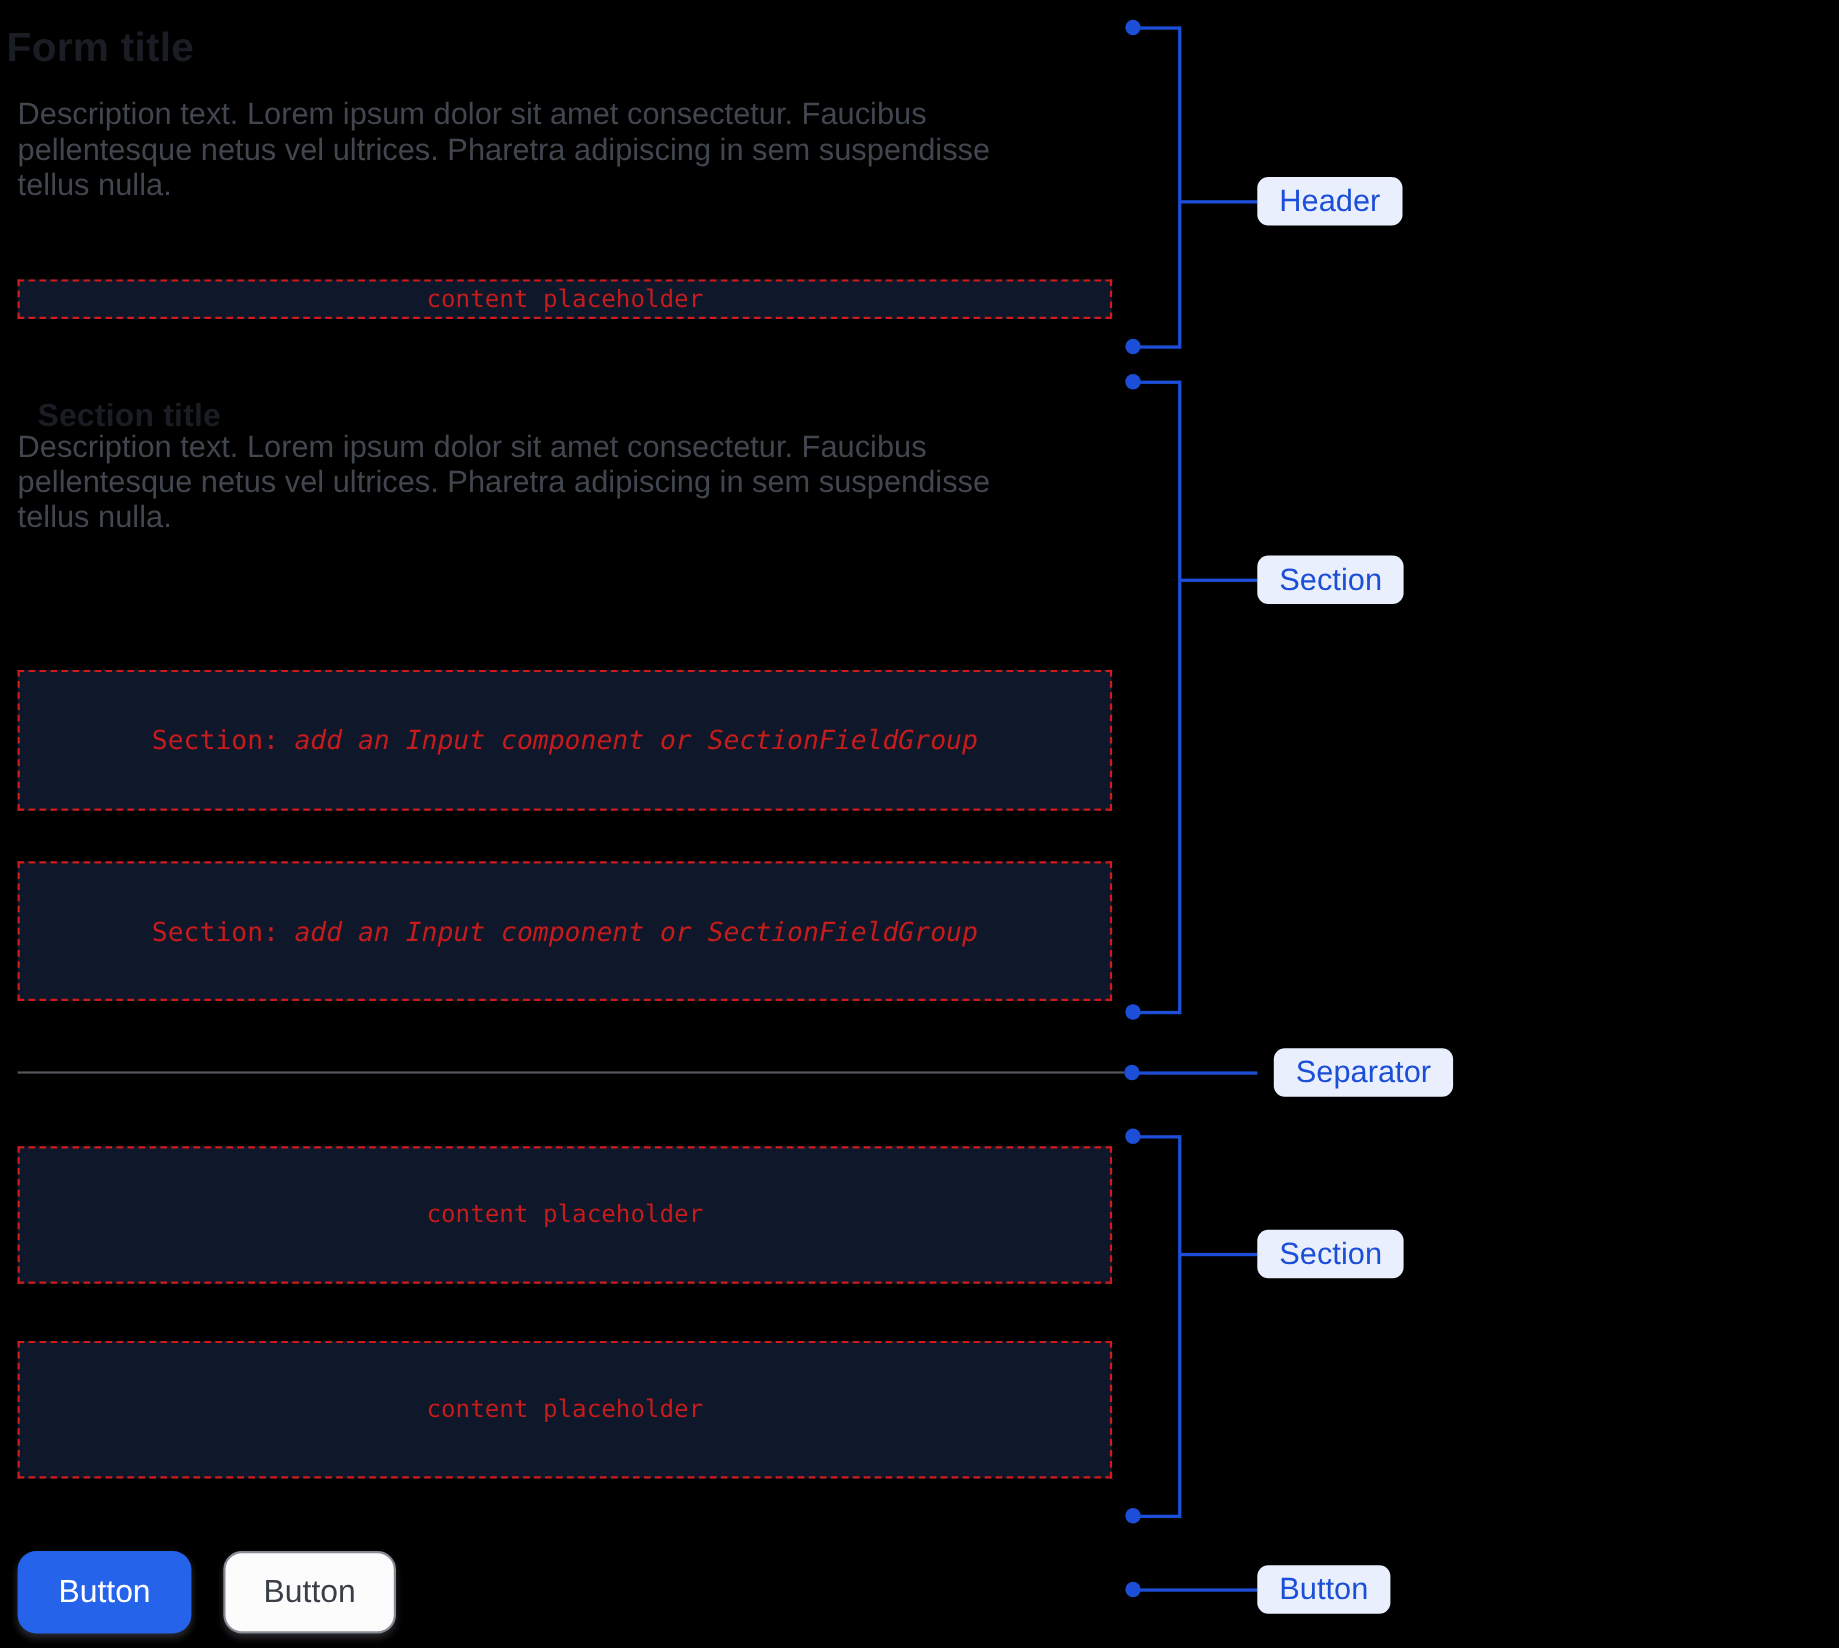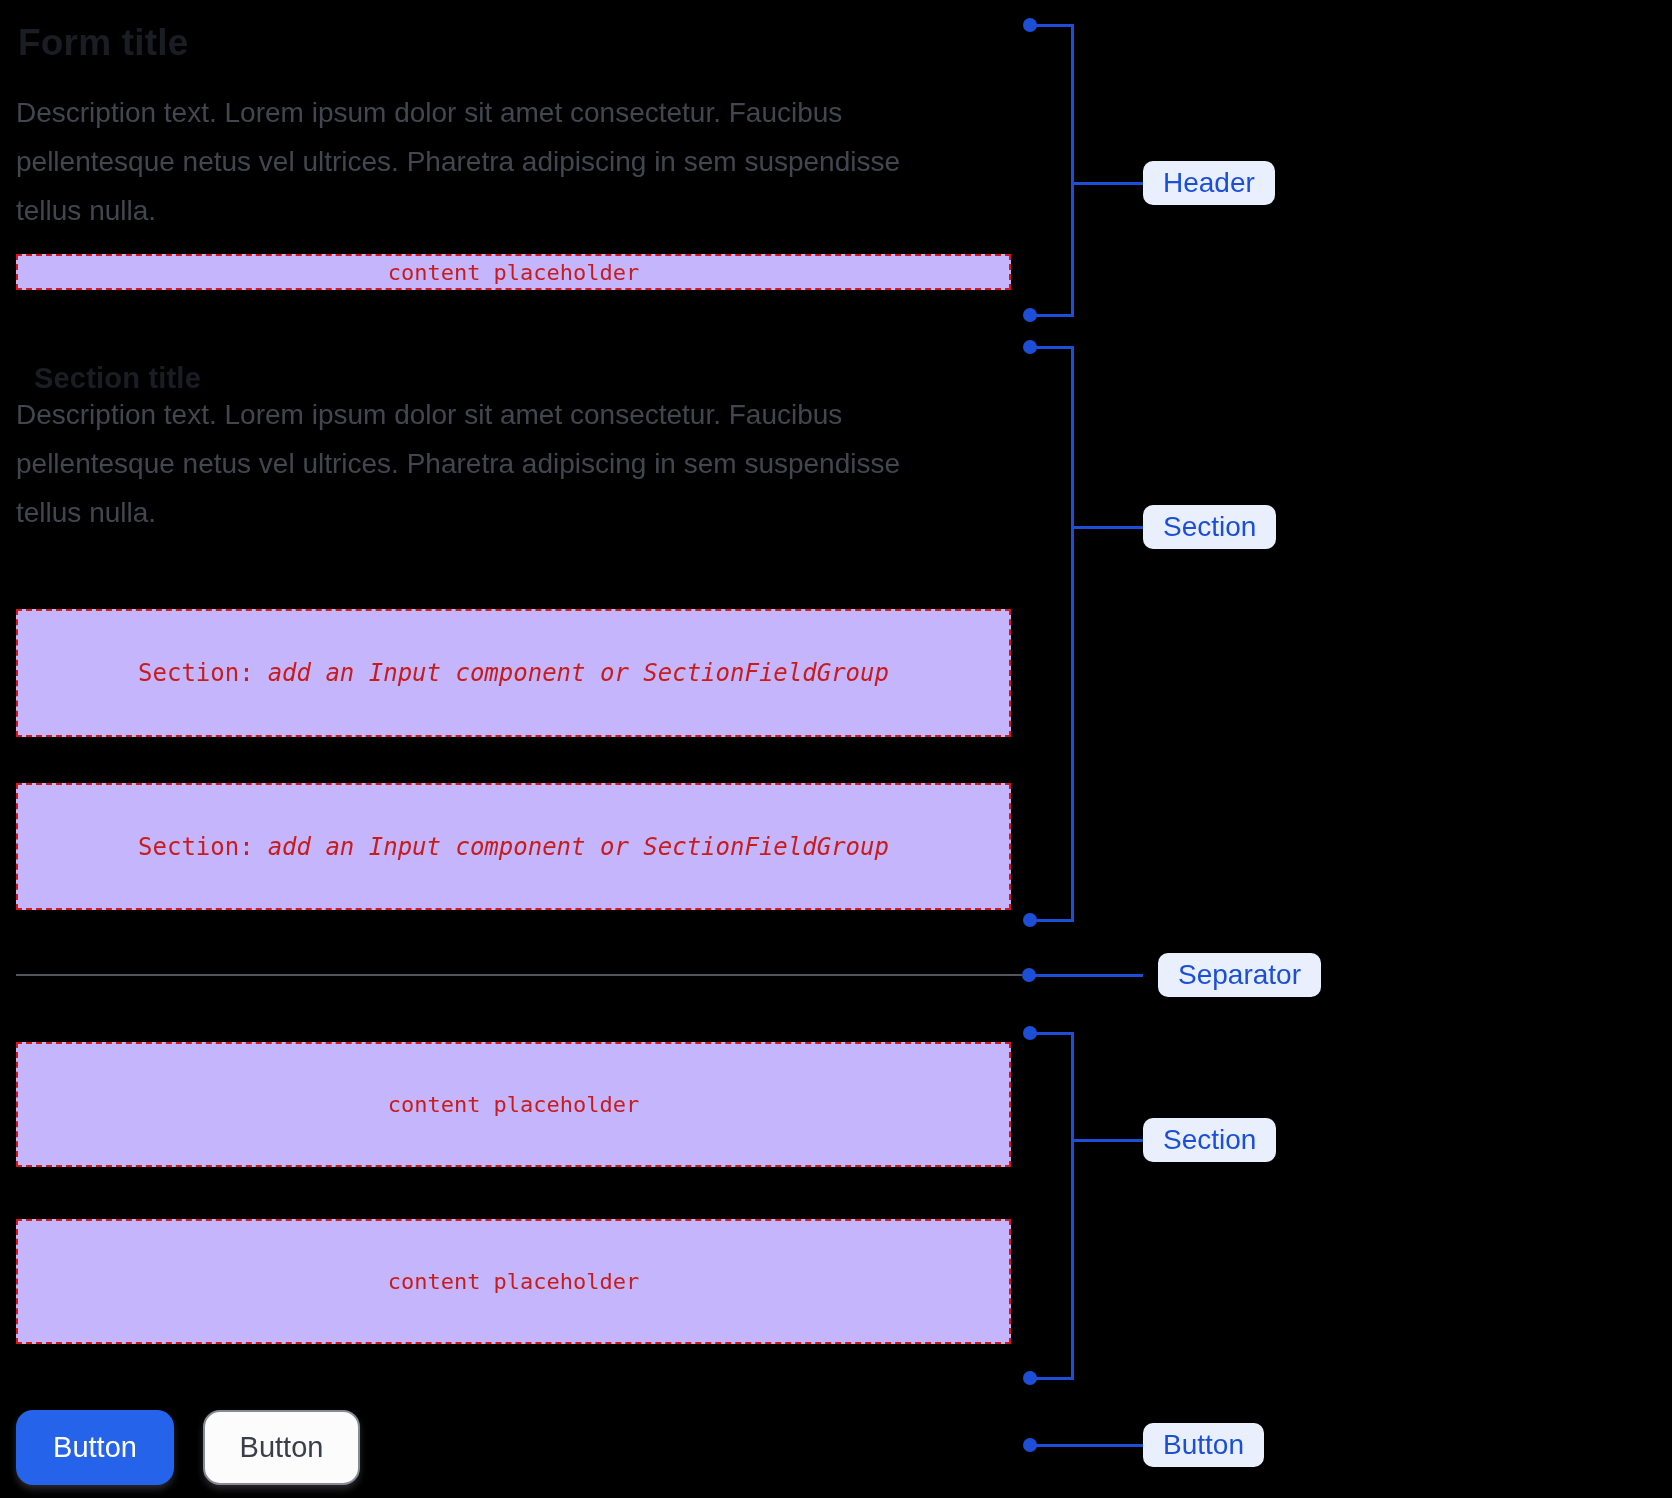--- a/index.html
+++ b/index.html
@@ -2,35 +2,35 @@
 <html><head>
 <meta charset="utf-8">
 <style>
   html,body{margin:0;padding:0;background:#000;}
   .canvas{
     position:relative;width:1672px;height:1498px;background:#000;overflow:hidden;
     font-family:"Liberation Sans",sans-serif;
   }
   
   .form-title{
-    position:absolute;left:18px;top:22px;margin:0;
+    position:absolute;left:6px;top:22px;margin:0;
     font-size:37px;font-weight:700;color:#1a1d23;letter-spacing:.2px;
   }
   .form-desc{
     position:absolute;left:16px;top:88px;margin:0;width:900px;
-    font-size:28px;line-height:49px;color:#41464f;
+    font-size:28px;line-height:32px;color:#41464f;
   }
   .section-title{
     position:absolute;left:16px;top:344px;margin:18px;
     font-size:29px;font-weight:700;color:#1a1d23;
   }
   .section-desc{top:390px;}
   .ph{
     position:absolute;left:16px;width:995px;
-    background:#c4b5fd;border:2px dashed #d21a1a;box-sizing:border-box;
+    background:#0f172a;border:2px dashed #d21a1a;box-sizing:border-box;
     display:flex;align-items:center;justify-content:center;
     font-family:"DejaVu Sans Mono",monospace;color:#c81c1c;
   }
   .ph-strip{top:254px;height:36px;font-size:22px;}
   .ph-box1{top:609px;height:128px;font-size:24px;}
   .ph-box2{top:783px;height:127px;font-size:24px;}
   .ph-box3{top:1042px;height:125px;font-size:22px;}
   .ph-box4{top:1219px;height:125px;font-size:22px;}
   .ph .note{font-style:italic;margin-left:14px;}
   .separator{

